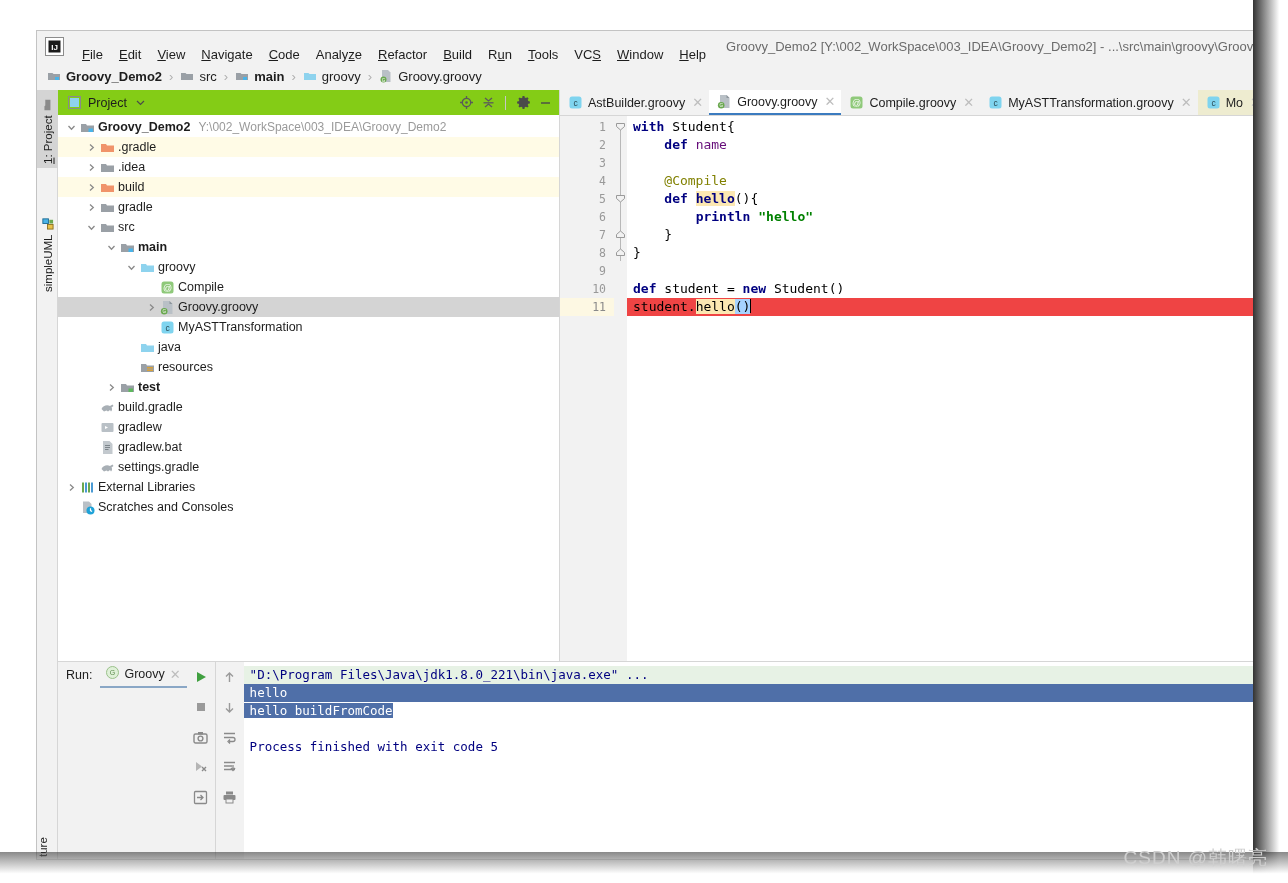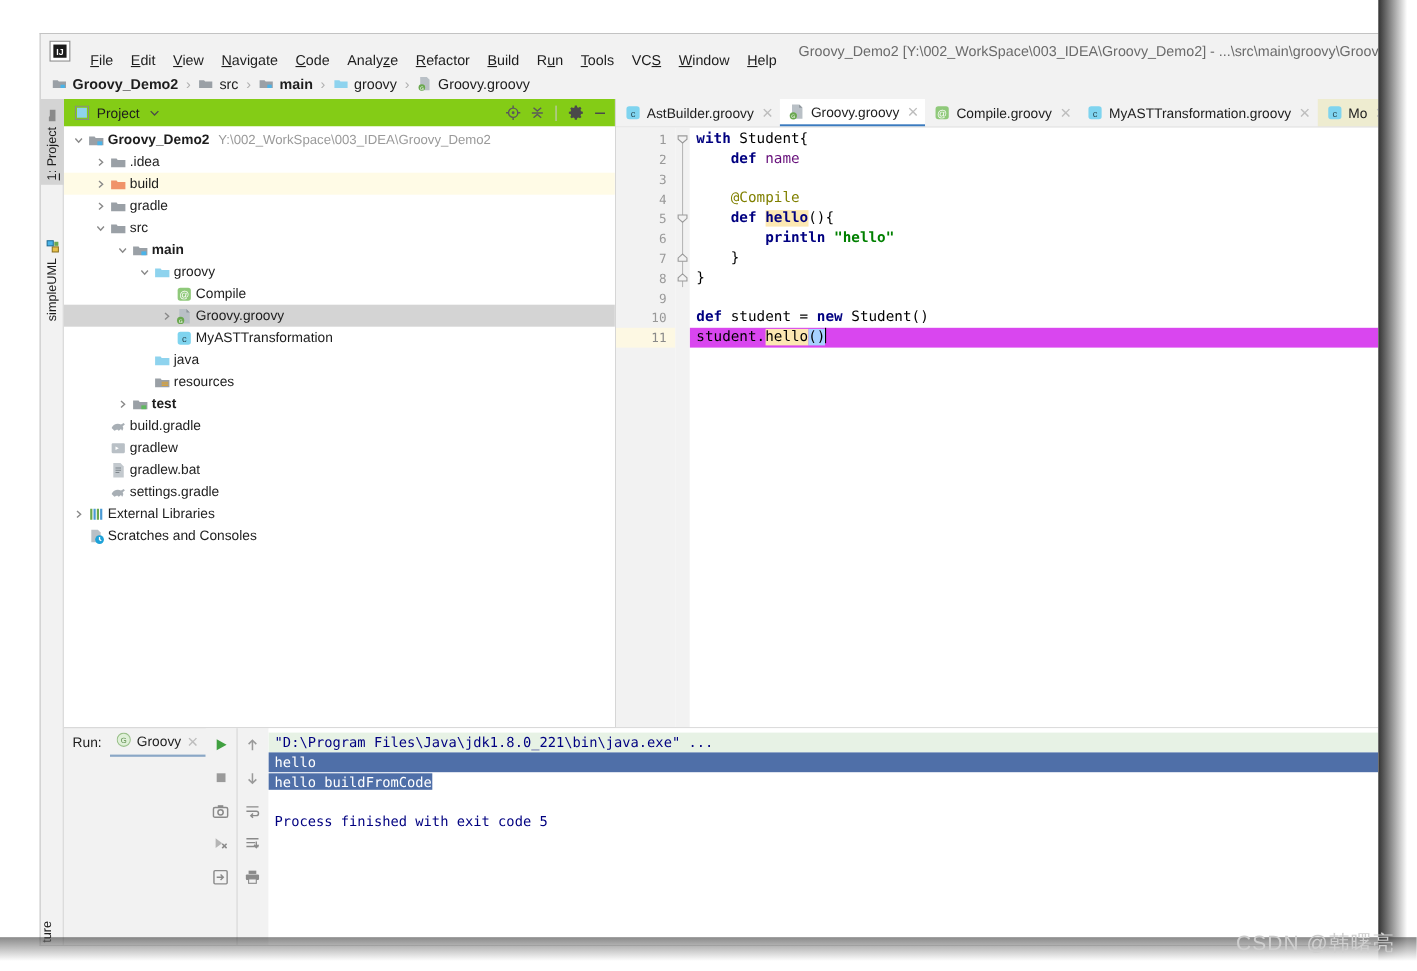--- a/index.html
+++ b/index.html
@@ -263,21 +263,21 @@
     overflow: hidden;
     position: relative;
   }
   .cline {
     height: 18px;
     line-height: 18px;
     white-space: pre;
     padding-left: 6px;
     color: #000000;
   }
-  .cline.cur { background: #d946ef; }
+  .cline.cur { background: #ef4444; }
   .kw { color: #000080; font-weight: bold; }
   .anno { color: #808000; }
   .str { color: #008000; font-weight: bold; }
   .fld { color: #660e7a; }
   .hl { background: #fce8b2; }
   .sel { background: #a6d2ff; }
   .caret {
     display: inline-block;
     width: 1px; height: 14px;
     background: #000; vertical-align: -2px;
@@ -522,20 +522,33 @@
                   </span>
                   <span class="ic">
                     <svg width="15" height="15" viewBox="0 0 15 15">
                       <path d="M1 4 L1 12 L14 12 L14 5.5 L7 5.5 L6 4 Z" fill="#9aa0a6"></path>
                       <rect x="8.5" y="8.5" width="4.5" height="3.5" fill="#4ab3e8"></rect>
                     </svg>
                   </span>
                   <span class="lbl bold">Groovy_Demo2</span>
                   <span class="sub">Y:\002_WorkSpace\003_IDEA\Groovy_Demo2</span>
                 </div>
+                <div class="tnode excluded" style="padding-left: 26px;">
+                  <span class="arrow">
+                    <svg width="9" height="9" viewBox="0 0 9 9">
+                      <path d="M3 1.5 L6.3 4.5 L3 7.5" fill="none" stroke="#8a8a8a" stroke-width="1.3"></path>
+                    </svg>
+                  </span>
+                  <span class="ic">
+                    <svg width="15" height="15" viewBox="0 0 15 15">
+                      <path d="M1 4 L1 12 L14 12 L14 5.5 L7 5.5 L6 4 Z" fill="#f0936a"></path>
+                    </svg>
+                  </span>
+                  <span class="lbl">.gradle</span>
+                </div>
                 <div class="tnode" style="padding-left: 26px;">
                   <span class="arrow">
                     <svg width="9" height="9" viewBox="0 0 9 9">
                       <path d="M3 1.5 L6.3 4.5 L3 7.5" fill="none" stroke="#8a8a8a" stroke-width="1.3"></path>
                     </svg>
                   </span>
                   <span class="ic">
                     <svg width="15" height="15" viewBox="0 0 15 15">
                       <path d="M1 4 L1 12 L14 12 L14 5.5 L7 5.5 L6 4 Z" fill="#9aa0a6"></path>
                     </svg>

